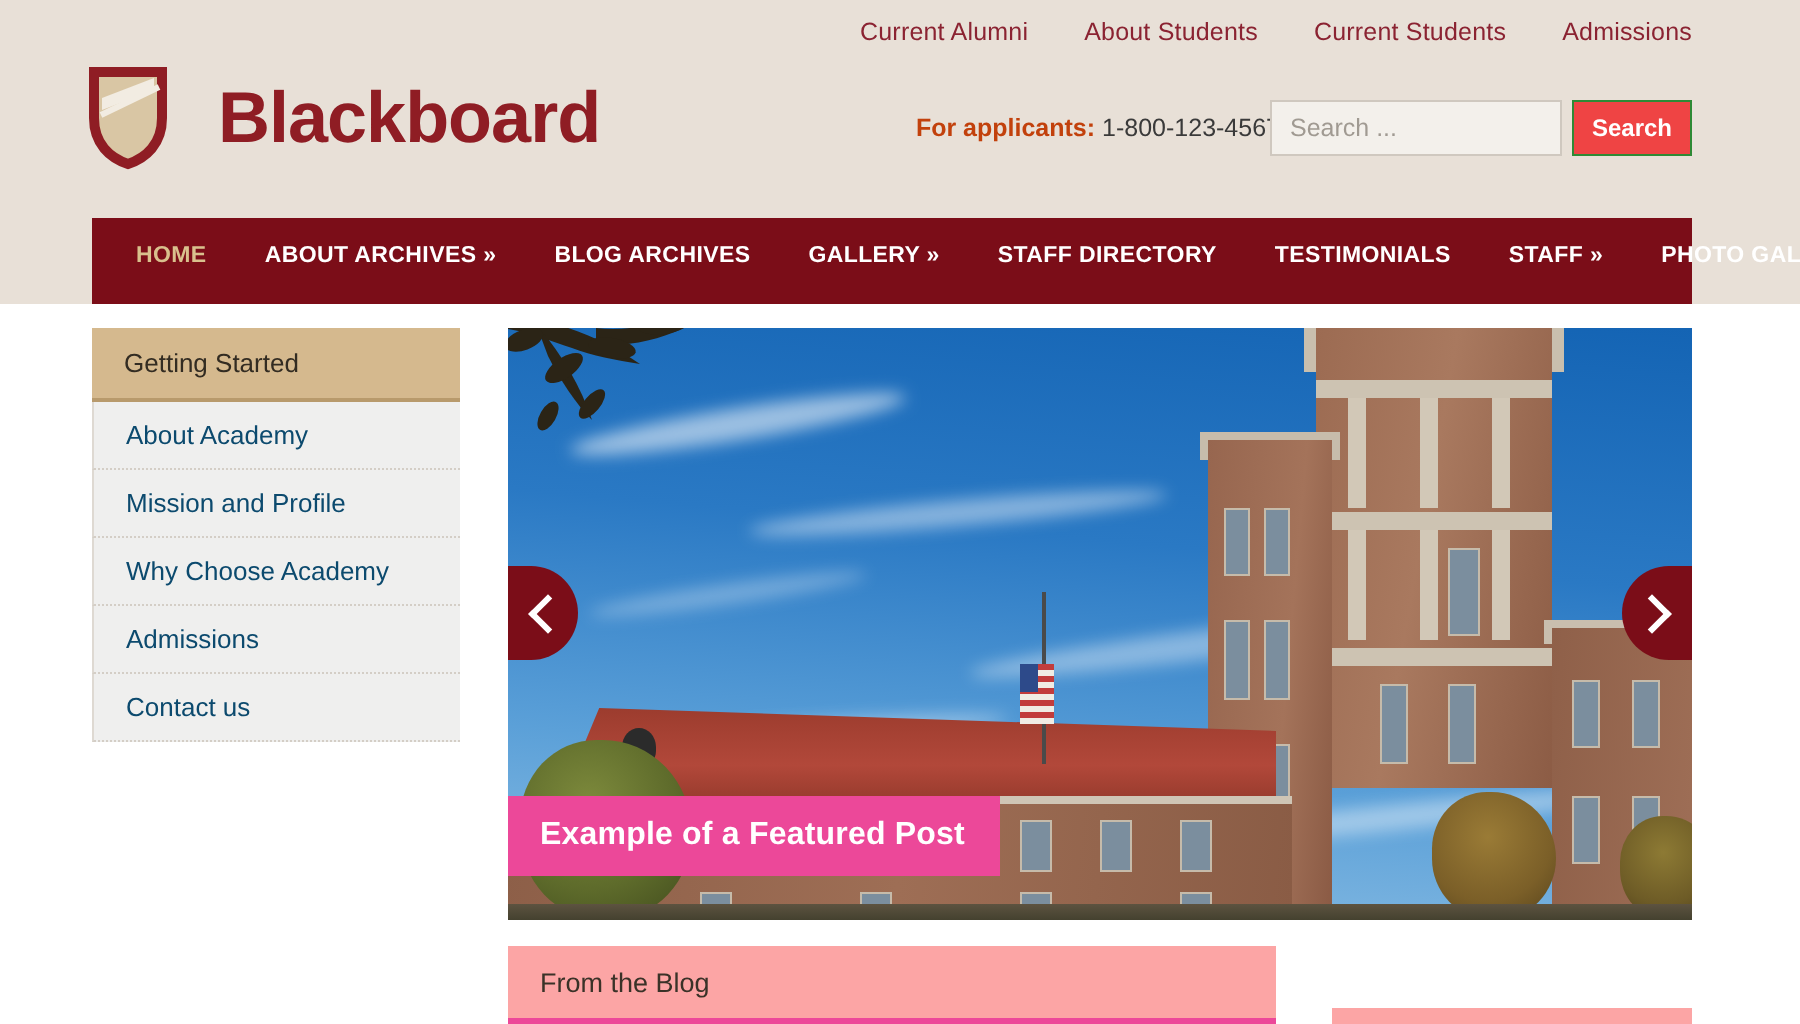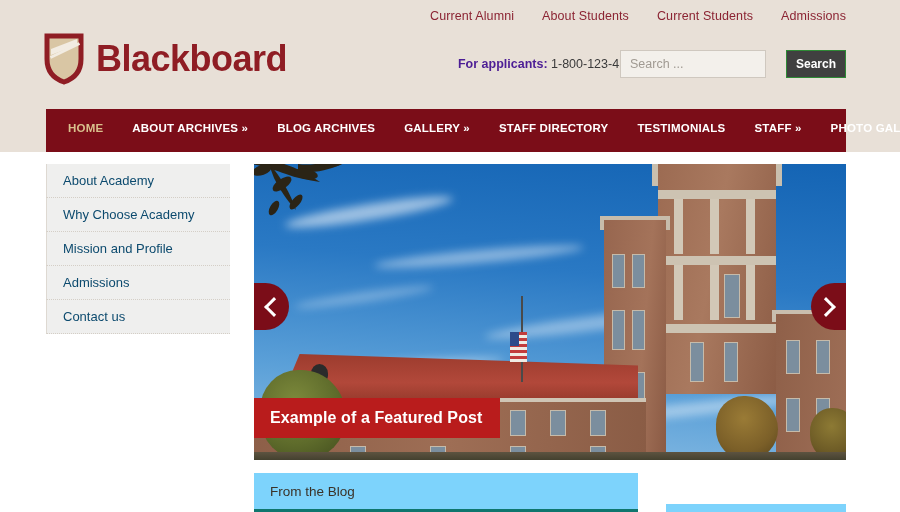--- a/index.html
+++ b/index.html
@@ -20,48 +20,48 @@
     position: absolute; right: 54px; top: 9px;
     display: flex; gap: 28px; align-items: center;
   }
   .utility-link {
     font-size: 12.5px; color: #8b2332; letter-spacing: 0.1px;
     text-decoration: none; cursor: pointer; white-space: nowrap;
   }
 
   .brand {
     position: absolute; left: 44px; top: 33px;
-    display: flex; align-items: center; gap: 12px;
+    display: flex; align-items: center; gap: 25px;
   }
   .shield { width: 40px; height: 52px; flex: none; }
   .brand-name {
     font-size: 36px; font-weight: bold; color: #8f1d24;
     letter-spacing: -0.5px; line-height: 1;
   }
 
   .applicants {
     position: absolute; right: 260px; top: 57px;
     font-size: 12.5px; color: #3a3a3a; white-space: nowrap;
   }
-  .applicants b { color: #4c1d95; padding-left: 40px; }
+  .applicants b { color: #c2410c; padding-left: 40px; }
 
   .search-wrap {
     position: absolute; right: 54px; top: 50px;
-    display: flex; align-items: flex-start; gap: 20px;
+    display: flex; align-items: flex-start; gap: 5px;
   }
   .search-input {
     width: 146px; height: 28px; box-sizing: border-box;
     border: 1px solid #cfc8bf; background: #f3f0eb;
     padding: 0 9px; font-size: 12.5px; color: #555;
     font-family: "Liberation Sans", sans-serif; outline: none;
   }
   .search-input::placeholder { color: #a09a92; }
   .search-btn {
     width: 60px; height: 28px; box-sizing: border-box;
-    background: #404040; border: 1px solid #2e8a35;
+    background: #ef4444; border: 1px solid #2e8a35;
     color: #ffffff; font-size: 12px; font-weight: bold;
     cursor: pointer; font-family: "Liberation Sans", sans-serif;
   }
 
   
   .nav-strip {
     position: absolute; left: 0; top: 109px; width: 900px; height: 38px;
     background: #e8e0d7;
   }
   .mainnav {
@@ -215,31 +215,31 @@
     cursor: pointer;
   }
   .arrow-prev { left: 254px; border-radius: 0 24px 24px 0; }
   .arrow-next { left: 811px; border-radius: 24px 0 0 24px; }
   .chev { width: 11px; height: 11px; border-top: 3px solid #fff; border-right: 3px solid #fff; }
   .chev.left  { transform: rotate(-135deg); margin-left: 5px; }
   .chev.right { transform: rotate(45deg);  margin-right: 5px; }
 
   .caption {
     position: absolute; left: 254px; top: 398px; height: 40px;
-    background: #b91c1c; display: flex; align-items: center;
+    background: #ec4899; display: flex; align-items: center;
     padding: 0 18px 0 16px;
   }
   .caption-text {
     color: #ffffff; font-size: 16px; font-weight: bold; letter-spacing: 0.1px;
   }
 
   
   .widget {
     position: absolute; top: 473px; height: 39px; box-sizing: border-box;
-    background: #7dd3fc; border-bottom: 3px solid #0f766e;
+    background: #fca5a5; border-bottom: 3px solid #ec4899;
     display: flex; align-items: center; padding-left: 16px;
   }
   .w-blog { left: 254px; width: 384px; }
   .w-menu { left: 666px; width: 180px; margin-top: 31px; }
   .widget-title { font-size: 13.5px; color: #3a3228; }
 </style>
 </head>
 <body>
 
 <div id="page">
@@ -281,28 +281,31 @@
     <span class="nav-item">BLOG ARCHIVES</span>
     <span class="nav-item">GALLERY »</span>
     <span class="nav-item">STAFF DIRECTORY</span>
     <span class="nav-item">TESTIMONIALS</span>
     <span class="nav-item">STAFF »</span>
     <span class="nav-item">PHOTO GALLERY</span>
   </nav>
   <div class="nav-underline"></div>
 
   <aside class="sidebar">
+    <div class="side-item active">
+      <span>Getting Started</span>
+    </div>
     <div class="side-item">
       <span>About Academy</span>
     </div>
     <div class="side-item">
+      <span>Mission and Profile</span>
+    </div>
+    <div class="side-item">
       <span>Why Choose Academy</span>
-    </div>
-    <div class="side-item">
-      <span>Mission and Profile</span>
     </div>
     <div class="side-item">
       <span>Admissions</span>
     </div>
     <div class="side-item">
       <span>Contact us</span>
     </div>
   </aside>
 
   <div class="slider">

